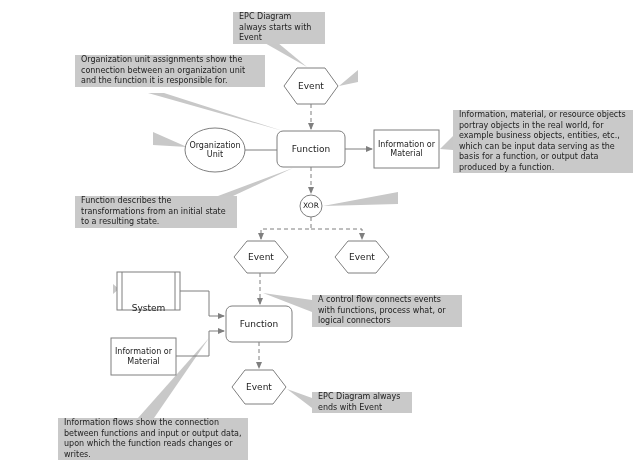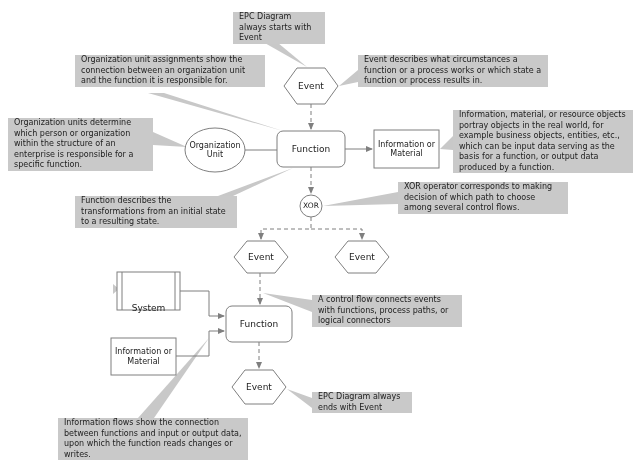--- a/index.html
+++ b/index.html
@@ -87,32 +87,29 @@
       <rect x="226" y="306" width="66" height="36" rx="6"></rect>
       <rect x="111" y="338" width="65" height="37"></rect>
       <polygon points="232,387 245,370 273,370 286,387 273,404 245,404"></polygon>
     </g>
   </svg>
 
   <div class="callout" style="left:233px;top:12px;width:92px;">EPC Diagram always starts with Event</div>
 
   <div class="callout" style="left:75px;top:55px;width:190px;">Organization unit assignments show the connection between an organization unit and the function it is responsible for.</div>
 
-  <div class="callout" style="left:358px;top:55px;width:190px;">Event describes what circumstances a function or a process works or which state a function or process results in.</div>
 
-  <div class="callout" style="left:8px;top:118px;width:145px;">Organization units determine which person or organization within the structure of an enterprise is responsible for a specific function.</div>
 
   <div class="callout" style="left:453px;top:110px;width:180px;">Information, material, or resource objects portray objects in the real world, for example business objects, entities, etc., which can be input data serving as the basis for a function, or output data produced by a function.</div>
 
   <div class="callout" style="left:75px;top:196px;width:162px;">Function describes the transformations from an initial state to a resulting state.</div>
 
-  <div class="callout" style="left:398px;top:182px;width:170px;">XOR operator corresponds to making decision of which path to choose among several control flows.</div>
 
 
-  <div class="callout" style="left:312px;top:295px;width:150px;">A control flow connects events with functions, process paths, or logical connectors</div>
+  <div class="callout" style="left:312px;top:295px;width:150px;">A control flow connects events with functions, process what, or logical connectors</div>
 
   <div class="callout" style="left:312px;top:392px;width:100px;">EPC Diagram always ends with Event</div>
 
   <div class="callout" style="left:58px;top:418px;width:190px;">Information flows show the connection between functions and input or output data, upon which the function reads changes or writes.</div>
 
   <div class="shape-label" style="left:284px;top:68px;width:54px;height:36px;">Event</div>
 
   <div class="shape-label small-label" style="left:185px;top:128px;width:60px;height:44px;">Organization Unit</div>
 
   <div class="shape-label" style="left:277px;top:131px;width:68px;height:36px;">Function</div>

